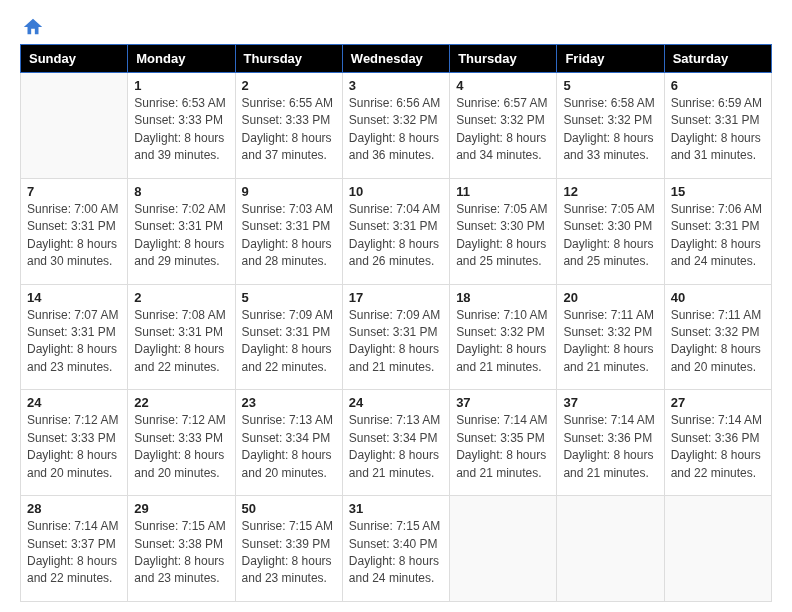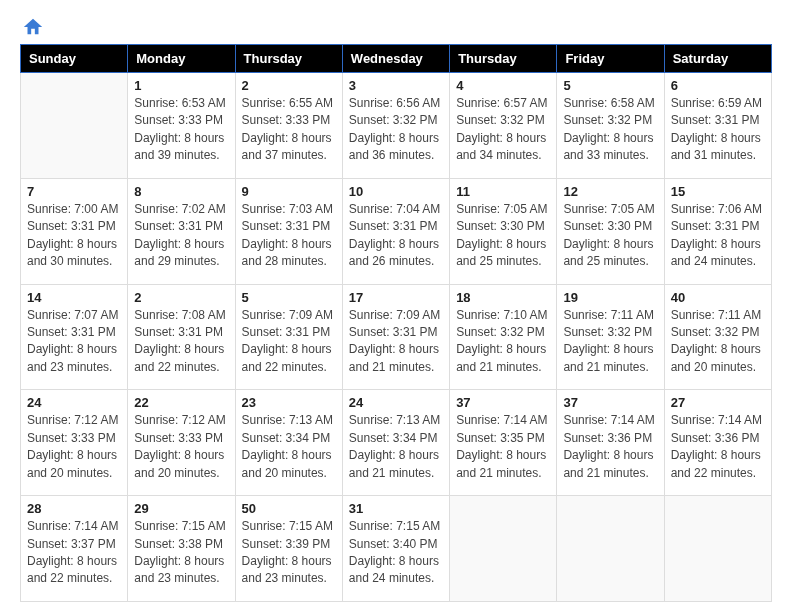--- a/index.html
+++ b/index.html
@@ -210,21 +210,21 @@
           </td>
           <td>
             <span class="day-num">17</span>
             <div class="day-info">Sunrise: 7:09 AM<br>Sunset: 3:31 PM<br>Daylight: 8 hours and 21 minutes.</div>
           </td>
           <td>
             <span class="day-num">18</span>
             <div class="day-info">Sunrise: 7:10 AM<br>Sunset: 3:32 PM<br>Daylight: 8 hours and 21 minutes.</div>
           </td>
           <td>
-            <span class="day-num">19</span>
+            <span class="day-num">20</span>
             <div class="day-info">Sunrise: 7:11 AM<br>Sunset: 3:32 PM<br>Daylight: 8 hours and 21 minutes.</div>
           </td>
           <td>
             <span class="day-num">40</span>
             <div class="day-info">Sunrise: 7:11 AM<br>Sunset: 3:32 PM<br>Daylight: 8 hours and 20 minutes.</div>
           </td>
         </tr>
         <tr>
           <td>
             <span class="day-num">24</span>

